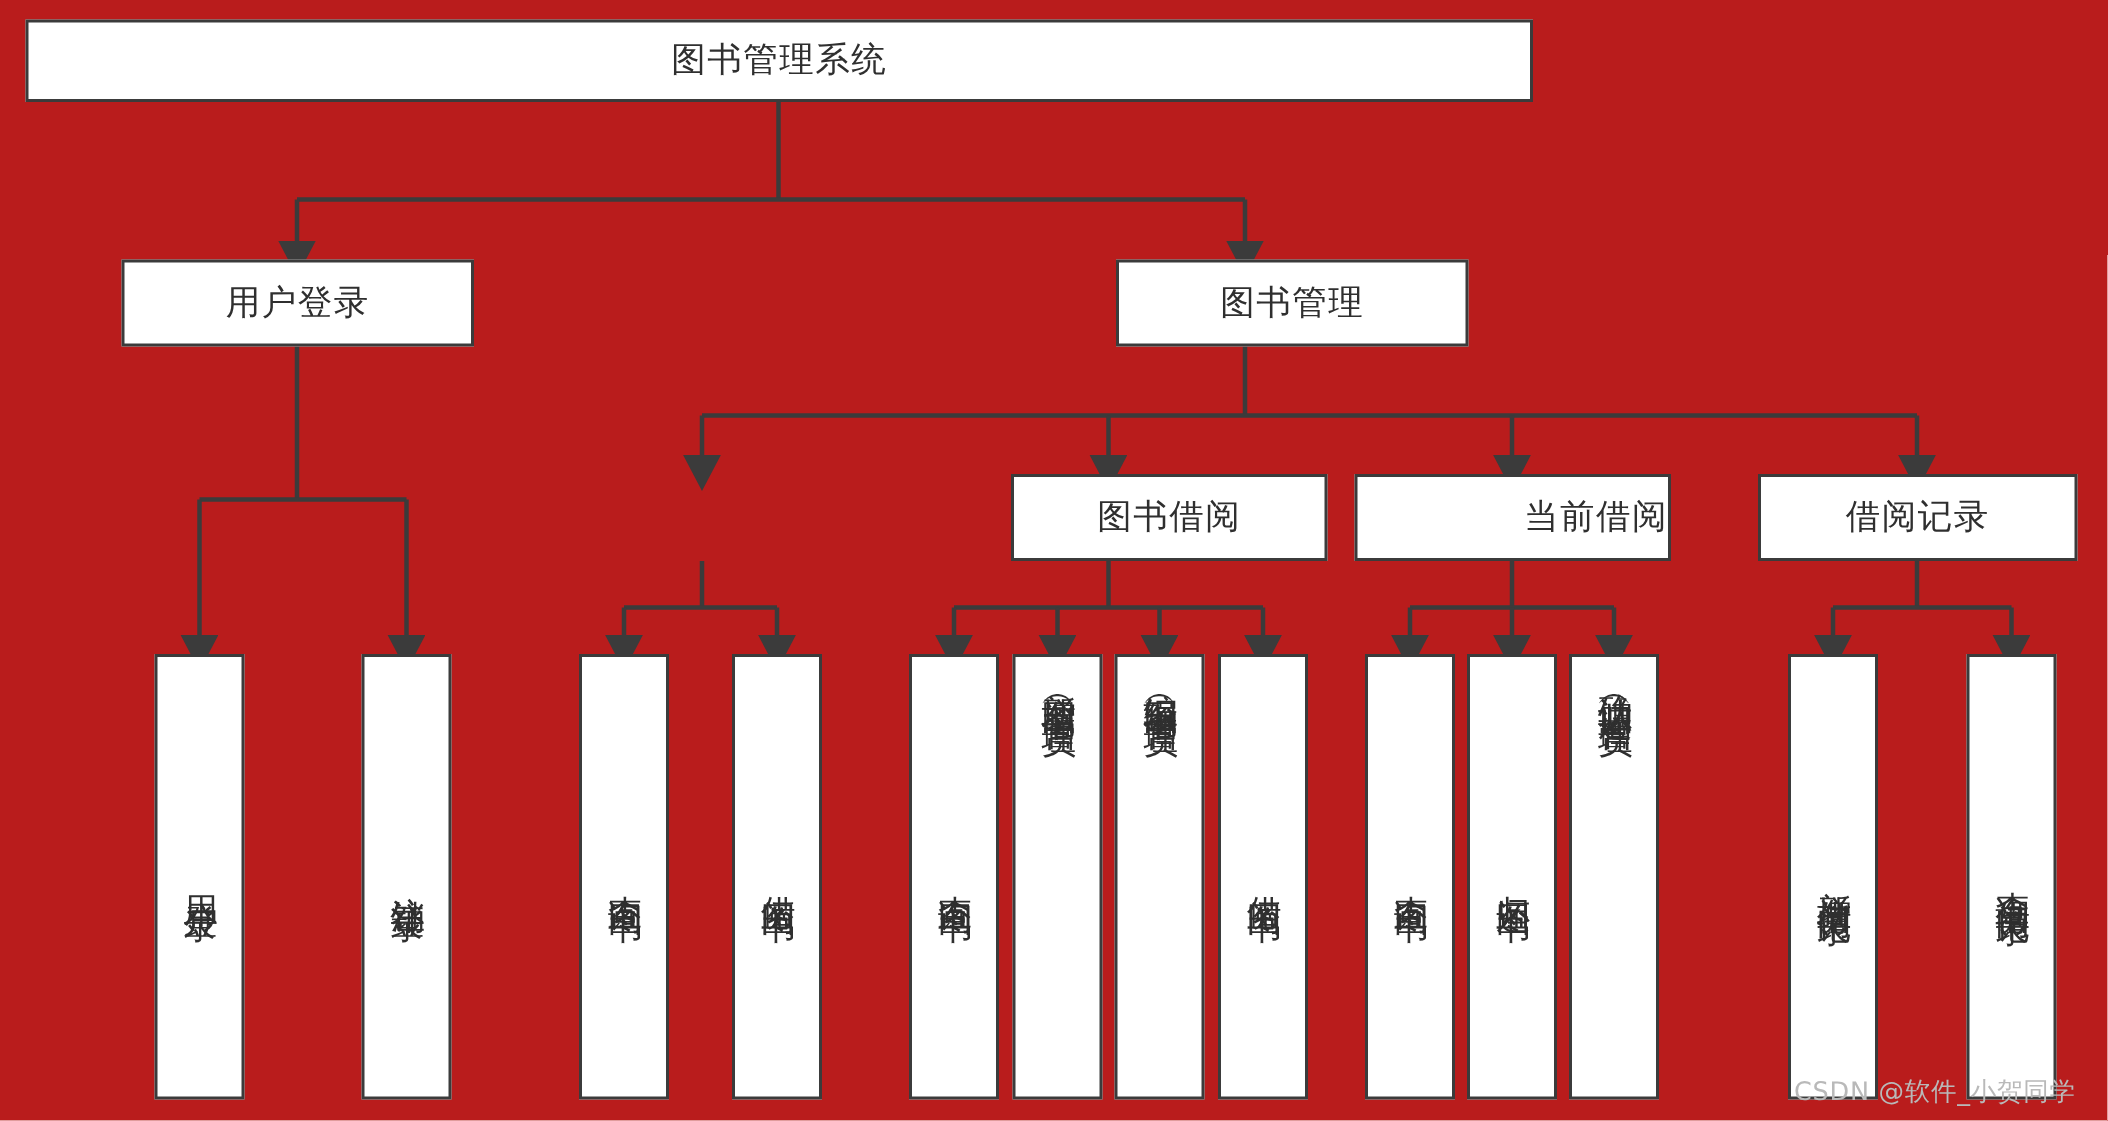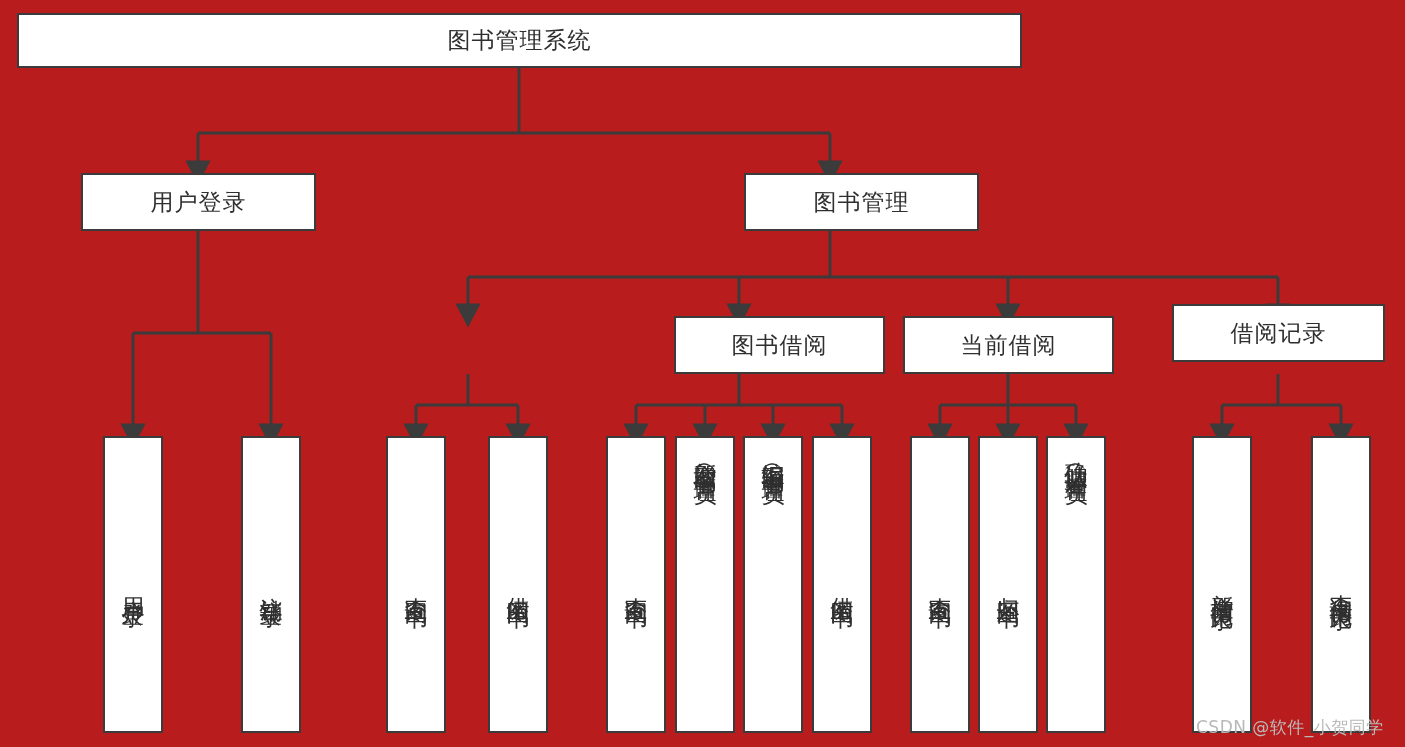--- a/index.html
+++ b/index.html
@@ -143,25 +143,25 @@
 
   <div class="node" style="left:712px; top:173px; width:235px; height:58px;margin-left:32px;">
     <span class="label">图书管理</span>
   </div>
 
 
   <div class="node" style="left:634px; top:316px; width:211px; height:58px;margin-left:40px;">
     <span class="label">图书借阅</span>
   </div>
 
-  <div class="node" style="left:903px; top:316px; width:211px; height:58px;">
+  <div class="node" style="left:903px; top:316px; width:211px; height:58px;justify-content:flex-end;">
     <span class="label">当前借阅</span>
   </div>
 
-  <div class="node" style="left:1172px; top:304px; width:213px; height:58px;text-align:center;">
+  <div class="node" style="left:1172px; top:316px; width:213px; height:58px;text-align:center;">
     <span class="label">借阅记录</span>
   </div>
 
   <div class="node vertical center-text" style="left:103px; top:436px; width:60px; height:297px;">
     <span class="label">用户登录</span>
   </div>
 
   <div class="node vertical center-text" style="left:241px; top:436px; width:60px; height:297px;">
     <span class="label">注销登录</span>
   </div>

